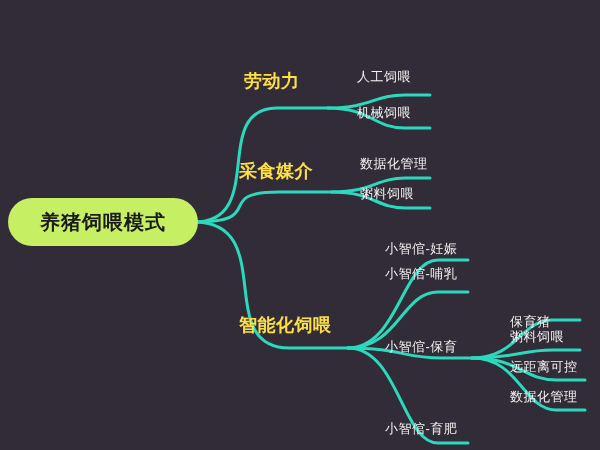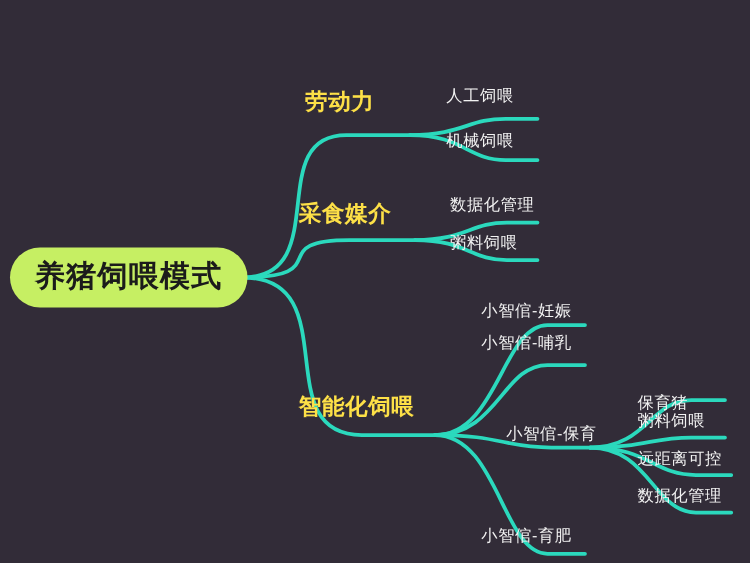--- a/index.html
+++ b/index.html
@@ -39,21 +39,21 @@
     width: 190px;
     height: 48px;
     background: #c6ef63;
     border-radius: 24px;
     display: flex;
     align-items: center;
     justify-content: center;
   }
   .root-label {
     color: #1b1b1b;
-    font-size: 24px;
+    font-size: 20px;
     font-weight: bold;
     letter-spacing: 1px;
   }
   
   .l1-label {
     font-size: 18px;
     font-weight: bold;
     color: #fde047;
     letter-spacing: 0.5px;
   }
@@ -99,21 +99,21 @@
   <div class="node l1-label" id="l1-2" style="left: 239px; top: 316px;">智能化饲喂</div>
 
   <div class="node leaf-label" id="n-0-0" style="left: 357px; top: 70px;">人工饲喂</div>
   <div class="node leaf-label" id="n-0-1" style="left: 357px; top: 106px;">机械饲喂</div>
 
   <div class="node leaf-label" id="n-1-0" style="left: 360px; top: 157px;">数据化管理</div>
   <div class="node leaf-label" id="n-1-1" style="left: 360px; top: 187px;">粥料饲喂</div>
 
   <div class="node leaf-label" id="n-2-0" style="left: 385px; top: 242px;">小智倌-妊娠</div>
   <div class="node leaf-label" id="n-2-1" style="left: 385px; top: 267px;">小智倌-哺乳</div>
-  <div class="node leaf-label" id="n-2-2" style="left: 405px; top: 340px;">小智倌-保育</div>
+  <div class="node leaf-label" id="n-2-2" style="left: 385px; top: 340px;">小智倌-保育</div>
   <div class="node leaf-label" id="n-2-3" style="left: 385px; top: 422px;">小智倌-育肥</div>
 
   <div class="node leaf-label" id="n-2-2-0" style="left: 510px; top: 300px; margin-top: 15px;">保育猪</div>
   <div class="node leaf-label" id="n-2-2-1" style="left: 510px; top: 330px;">粥料饲喂</div>
   <div class="node leaf-label" id="n-2-2-2" style="left: 510px; top: 360px;">远距离可控</div>
   <div class="node leaf-label" id="n-2-2-3" style="left: 510px; top: 390px;">数据化管理</div>
 
 </div>
 
 </body></html>

